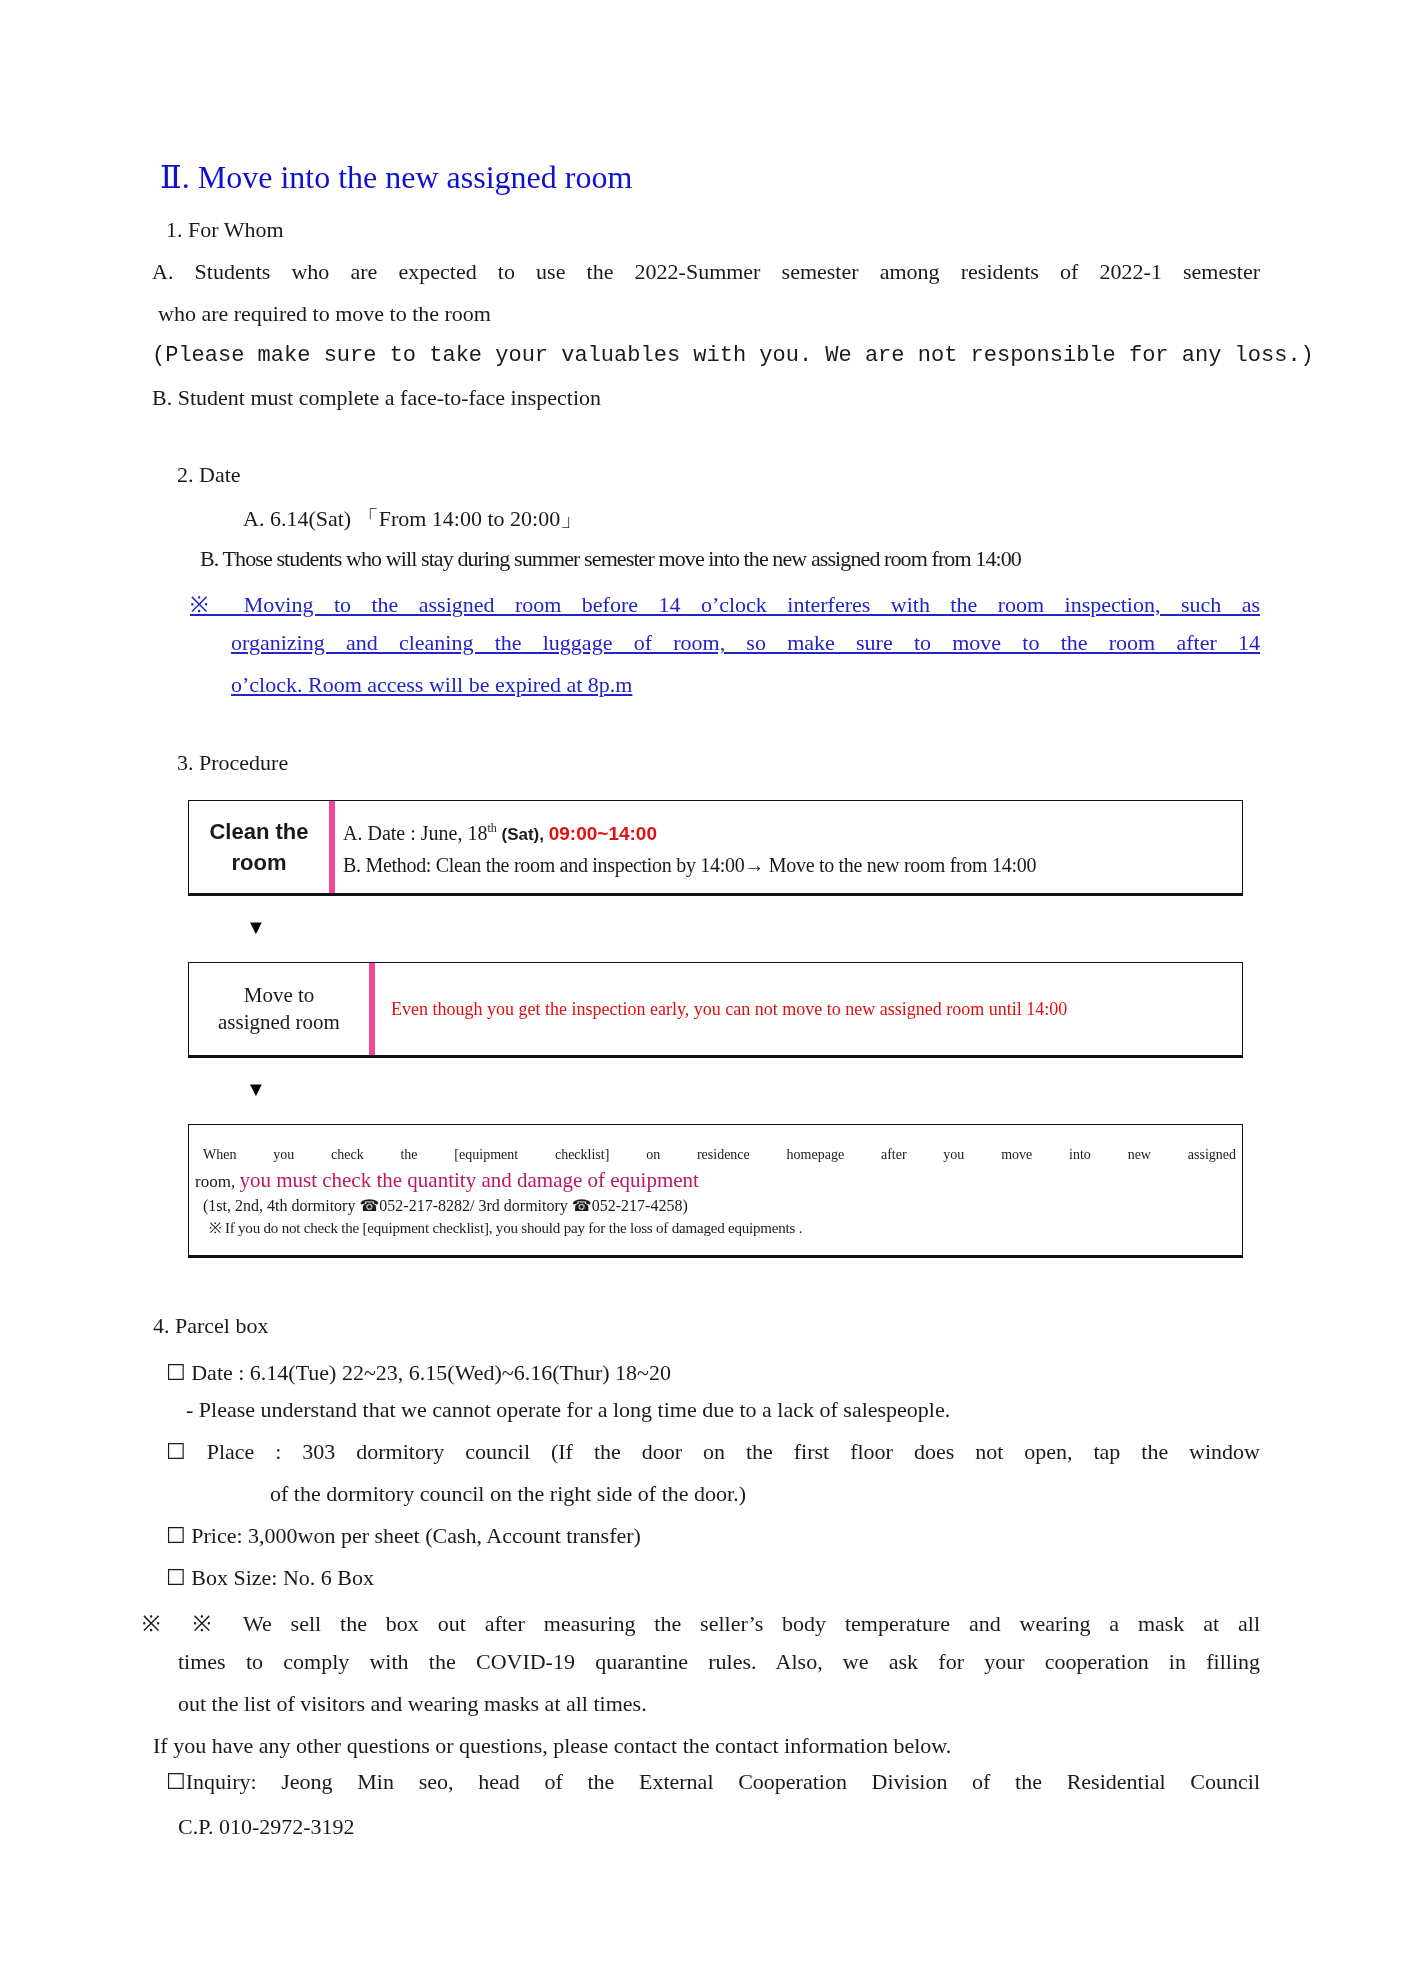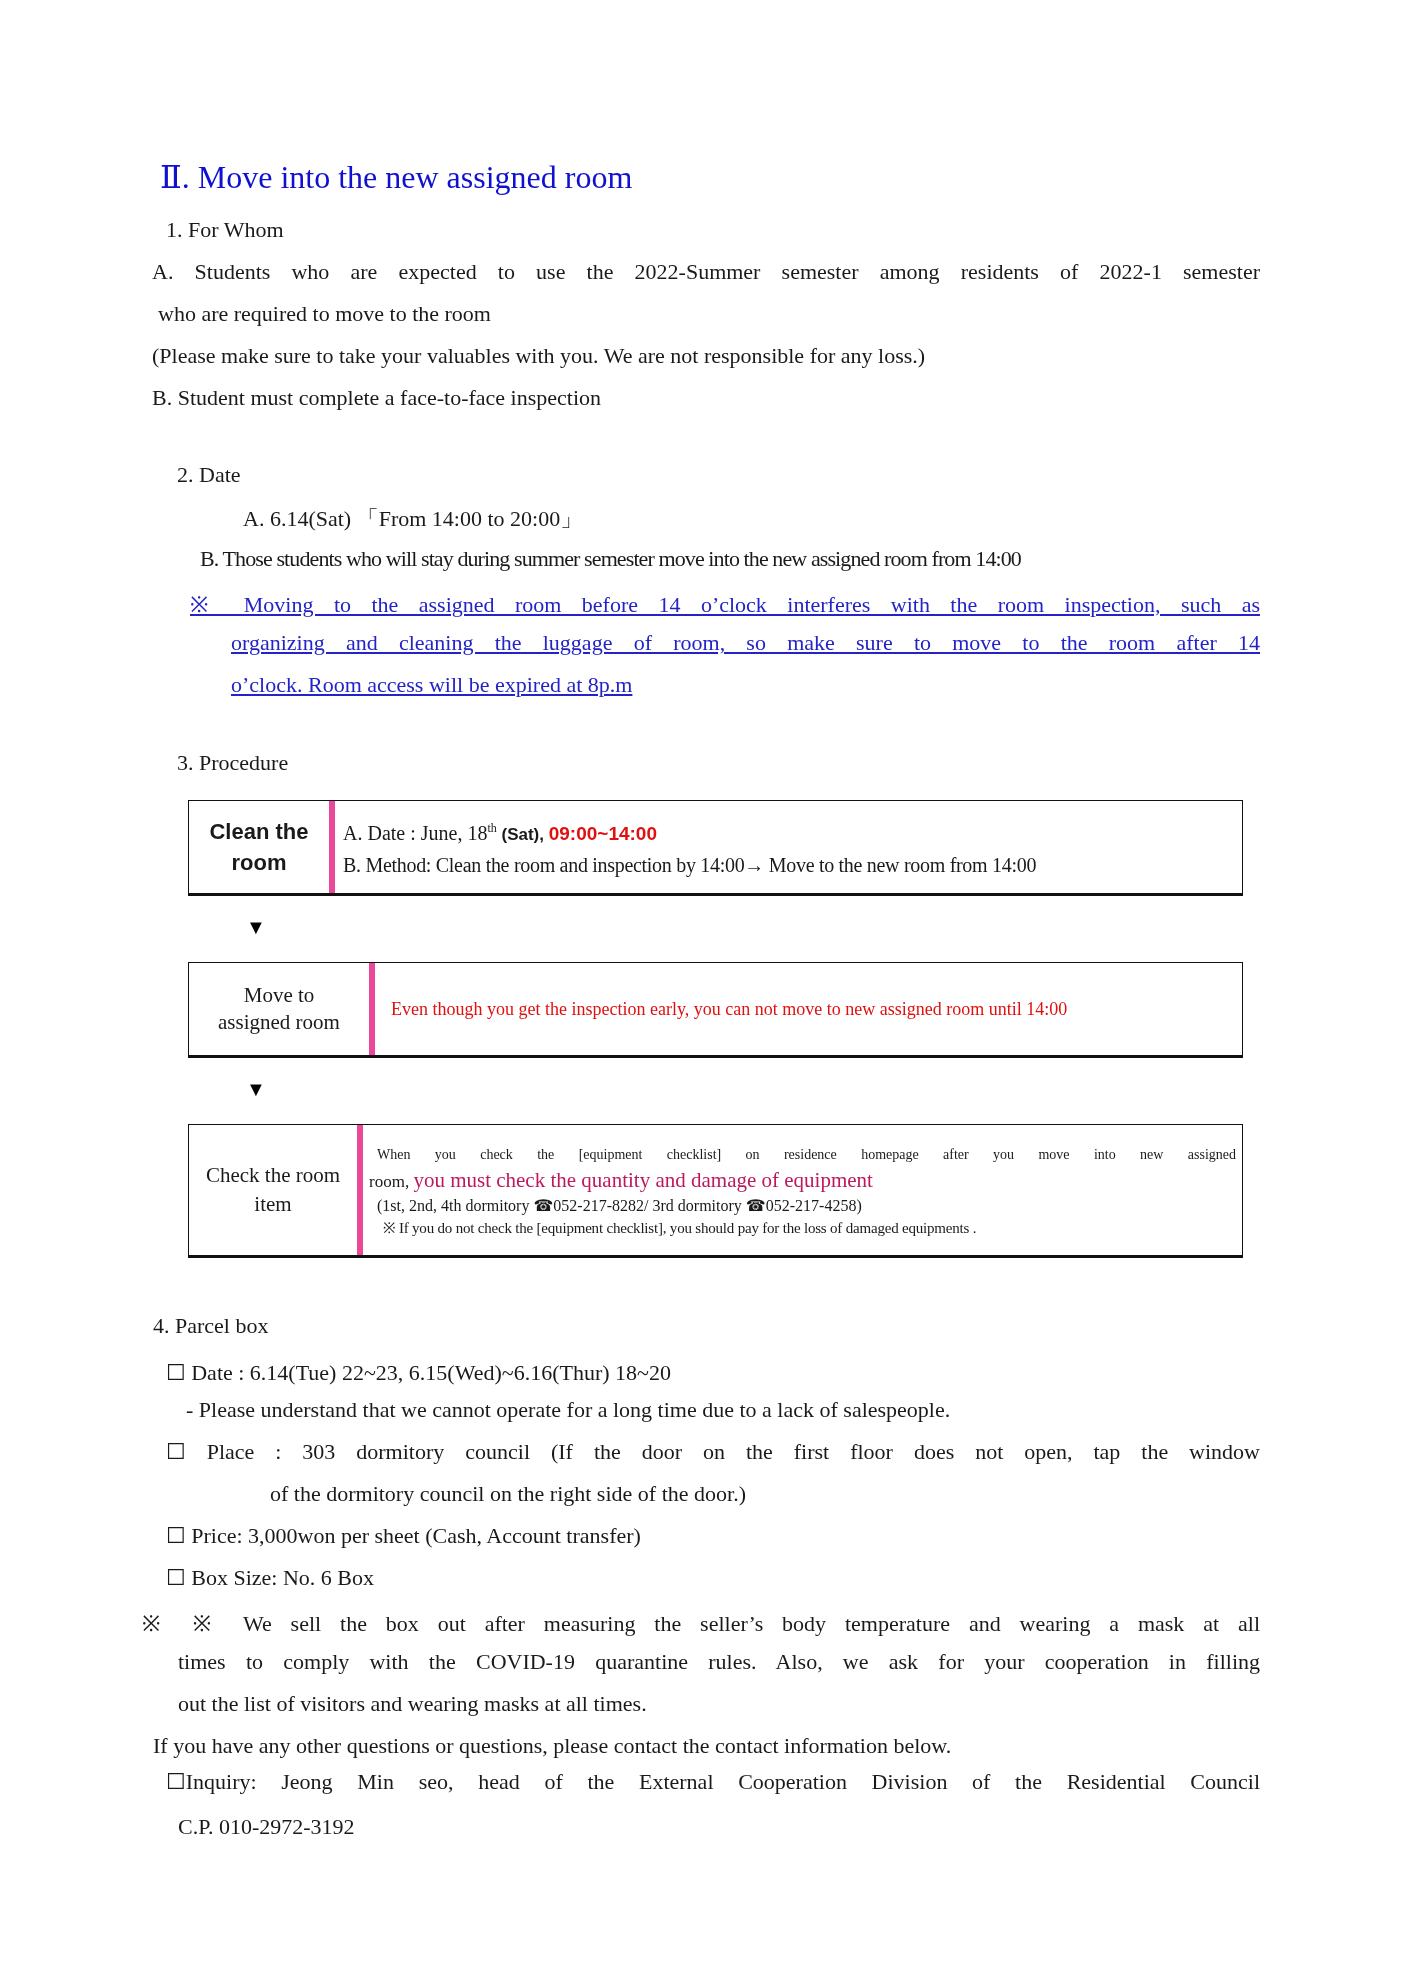--- a/index.html
+++ b/index.html
@@ -21,21 +21,21 @@
   .lightblue { color: #be185d; font-size: 21px; }
 </style>
 </head>
 <body>
 
 <div class="abs heading">Ⅱ. Move into the new assigned room</div>
 
 <div class="abs t22" style="left:166px; top:217px;">1. For Whom</div>
 <div class="abs t22 just" style="left:152px; top:259px; width:1108px;">A. Students who are expected to use the 2022-Summer semester among residents of 2022-1 semester</div>
 <div class="abs t22" style="left:158px; top:301px;">who are required to move to the room</div>
-<div class="abs t22" style="left:152px; top:343px;">(Please make sure to take your valuables with you. We are not responsible for any loss.)</div>
+<div class="abs t22" style="left:152px; top:343px;font-family:Liberation Mono, monospace;">(Please make sure to take your valuables with you. We are not responsible for any loss.)</div>
 <div class="abs t22" style="left:152px; top:385px;">B. Student must complete a face-to-face inspection</div>
 
 <div class="abs t22" style="left:177px; top:462px;">2. Date</div>
 <div class="abs t22" style="left:200px; top:504px;margin-left:43px;">A.   6.14(Sat)  「From  14:00  to  20:00」</div>
 <div class="abs t22" style="left:200px; top:546px; letter-spacing:-0.9px;">B.  Those students who will stay during summer semester move into the new assigned room from 14:00</div>
 <div class="abs t22 blue just" style="left:190px; top:588px; width:1070px;">※ Moving to the assigned room before 14 o’clock interferes with the room inspection, such as</div>
 <div class="abs t22 blue just" style="left:231px; top:630px; width:1029px;">organizing and cleaning the luggage of room, so make sure to move to the room after 14</div>
 <div class="abs t22 blue" style="left:231px; top:672px;">o’clock. Room access will be expired at 8p.m</div>
 
 <div class="abs t22" style="left:177px; top:750px;">3.   Procedure</div>
@@ -55,21 +55,20 @@
 <div class="procbox" style="top:962px; height:92px;">
   <div class="lbl" style="font-size:21px; line-height:27px; padding:0 20px; white-space:normal;">Move to assigned room</div>
   <div class="content">
     <div class="red" style="font-size:18px; padding-left:8px;">Even though you get the inspection early, you can not move to new assigned room until 14:00</div>
   </div>
 </div>
 
 <div class="arrow" style="top:1078px;">▼</div>
 
 <div class="procbox" style="top:1124px; height:130px;">
-  <div class="lbl" style="font-size:21px; line-height:29px; padding:0 14px; white-space:normal;">Check the room item</div>
   <div class="content" style="padding:0 6px;">
     <div class="just" style="font-size:14px; line-height:26px; padding-left:8px;">When you check the [equipment checklist] on residence homepage after you move into new assigned</div>
     <div style="font-size:17px; line-height:24px;">
       <span>room, </span><span class="lightblue">you must check the quantity and damage of equipment</span>
     </div>
     <div style="font-size:16px; line-height:24px; padding-left:8px;">(1st, 2nd, 4th dormitory ☎052-217-8282/ 3rd dormitory ☎052-217-4258)</div>
     <div style="font-size:15px; line-height:20px; padding-left:14px; letter-spacing:-0.2px;">※ If you do not check the [equipment checklist], you should pay for the loss of damaged equipments .</div>
   </div>
 </div>
 

